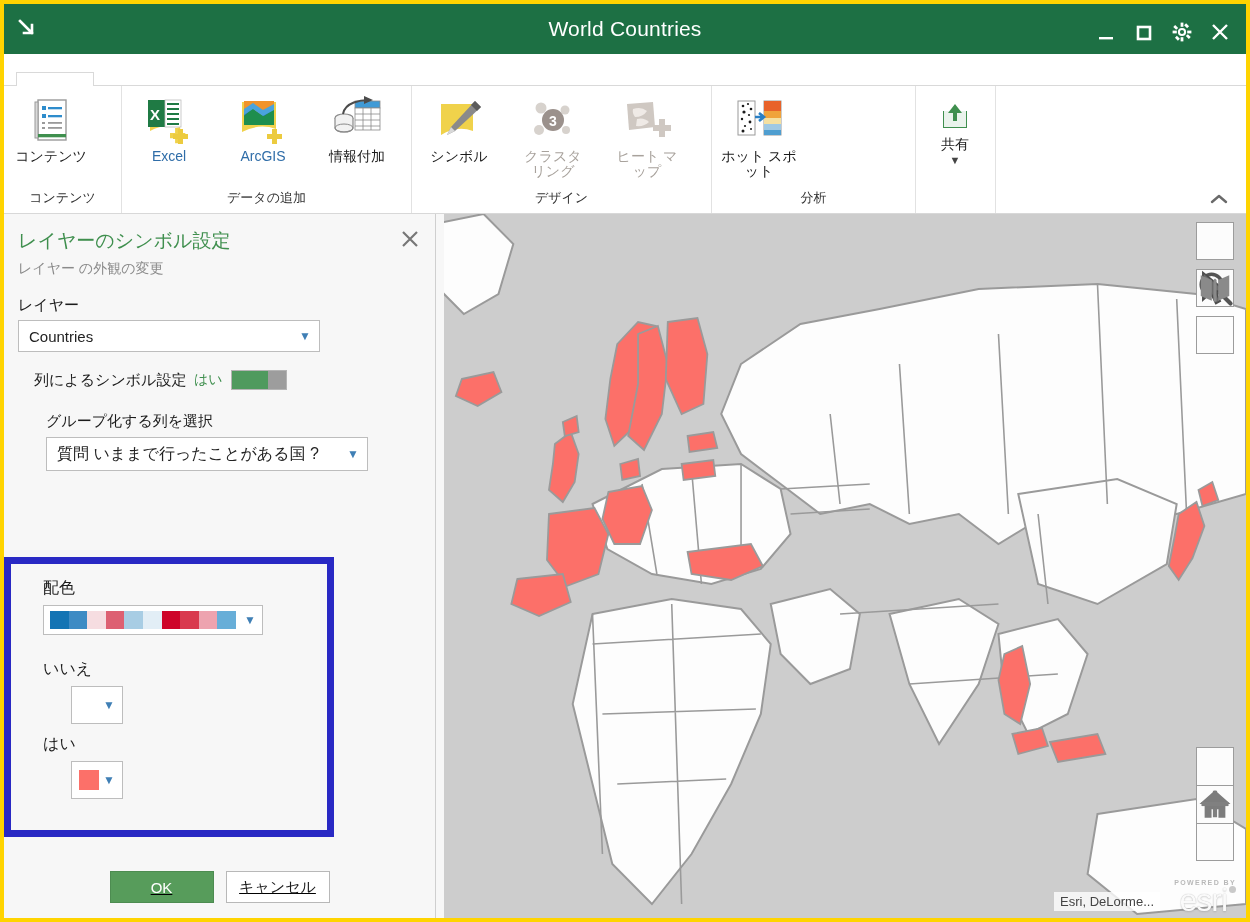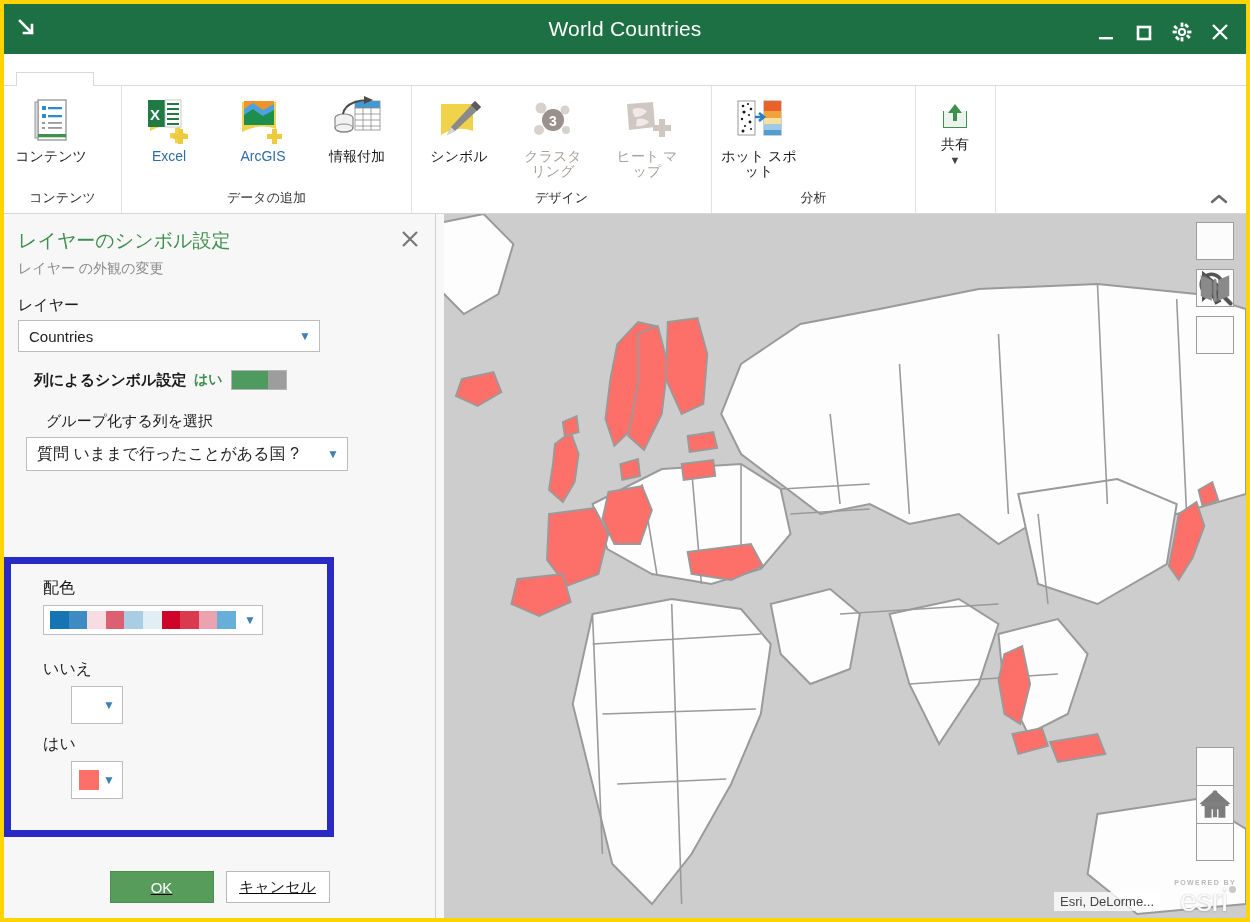--- a/index.html
+++ b/index.html
@@ -196,21 +196,20 @@
     margin-left: 6px;
   }
   #layer-combo {
     margin: 0 0 0 14px;
     width: 302px;
   }
   .symbol-row {
     display: flex;
     align-items: center;
     padding: 18px 8px 0 30px;
-    font-weight: bold;
   }
   .symbol-row .sr-label {
     font-size: 15px;
     color: #1b1b1b;
     width: 160px;
     line-height: 1.35;
   }
   .toggle-wrap { display: flex; align-items: center; gap: 8px; }
   .toggle-txt { font-size: 14px; color: #3f8f4e; }
   .toggle {
@@ -223,21 +222,21 @@
   .toggle .knob {
     width: 36px; height: 100%;
     background: #4f9a5e;
   }
   .group-col-label {
     font-size: 15px;
     color: #1b1b1b;
     padding: 22px 0 6px 42px;
   }
   #groupcol-combo {
-    margin-left: 22px;
+    margin-left: 42px;
     width: 322px;
     height: 34px;
     font-size: 16px;
   }
 
   
   .bluebox {
     position: absolute;
     left: 0px; top: 343px;
     width: 330px; height: 280px;

